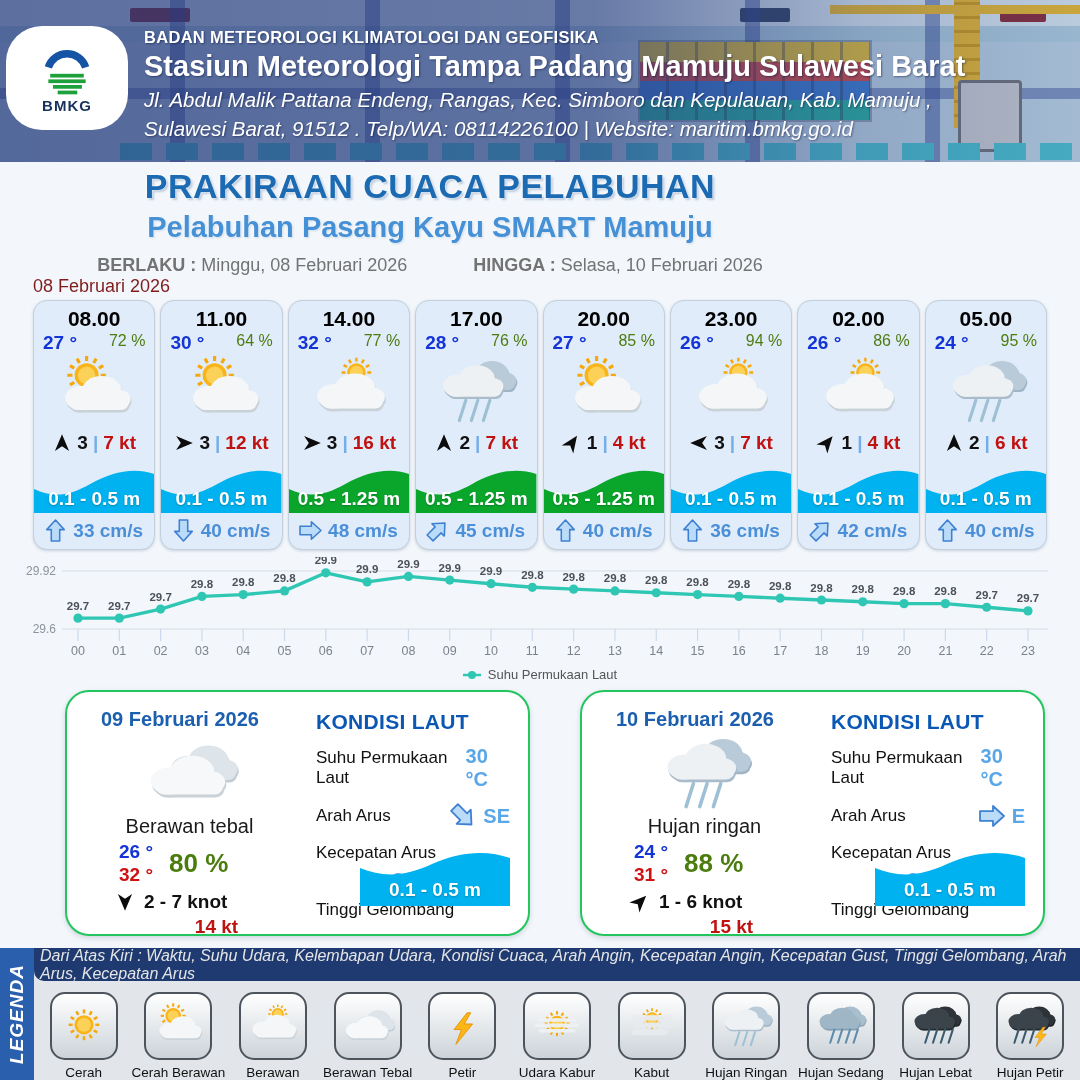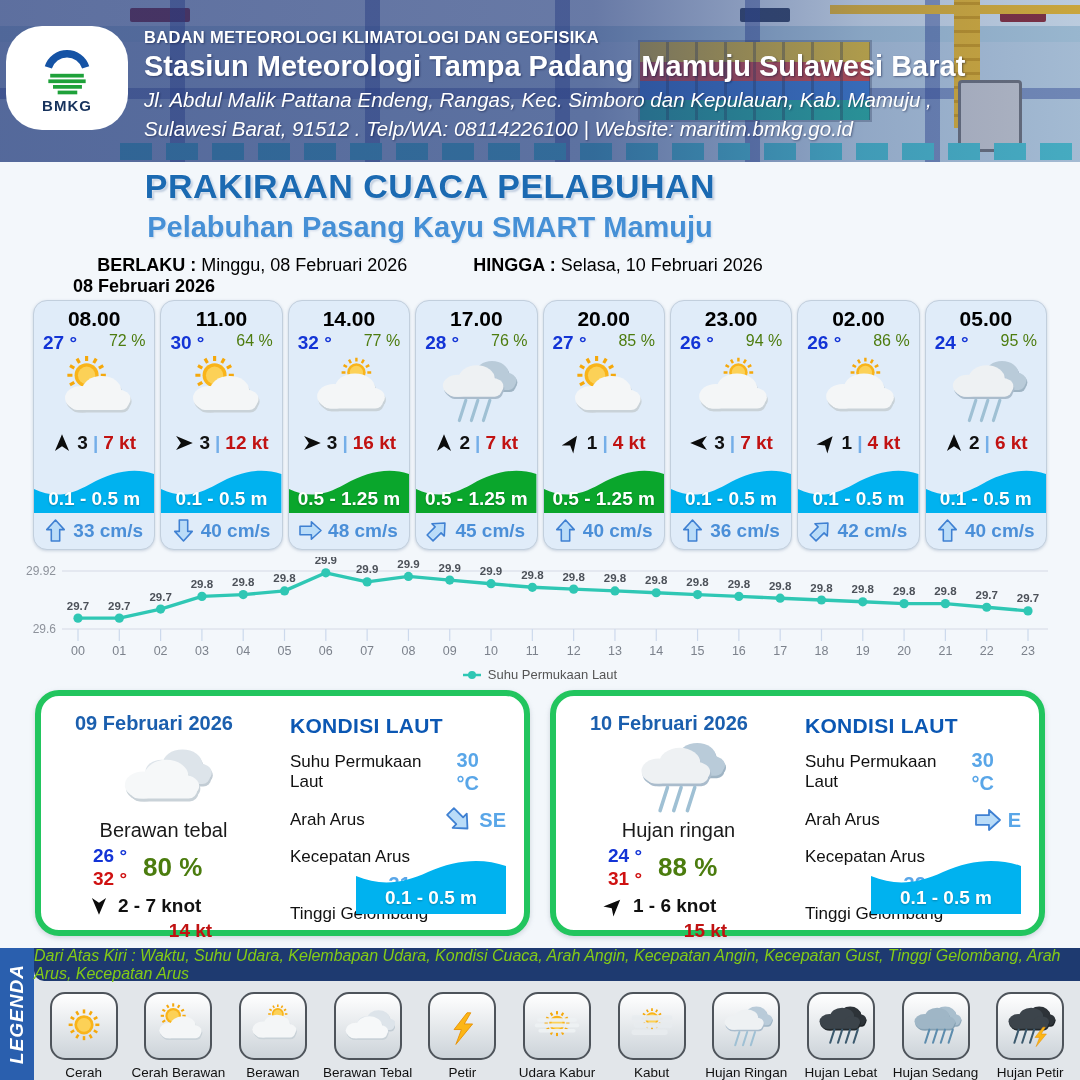--- a/index.html
+++ b/index.html
@@ -35,24 +35,24 @@
   .agency{font-weight:bold;font-size:16.5px;letter-spacing:.3px;}
   .station{font-weight:bold;font-size:29px;margin-top:3px;}
   .addr{font-size:20.5px;margin-top:4px;line-height:25px;font-style:italic;}
 
   
   .titles{position:absolute;left:0;top:167px;width:860px;text-align:center;}
   .title-main{font-size:34px;font-weight:bold;color:#1b6ab2;letter-spacing:.5px;
       text-shadow:0 0 3px #fff,2px 2px 2px rgba(110,140,180,.45);}
   .title-sub{font-size:29px;font-weight:bold;color:#4690d6;margin-top:5px;
       text-shadow:0 0 2px #fff,1px 1px 2px rgba(120,150,190,.35);}
-  .validity{margin-top:11px;font-size:18px;color:#000000;}
+  .validity{margin-top:11px;font-size:18px;color:#737373;}
   .validity b{font-weight:bold;}
   .validity .gap{display:inline-block;width:56px;}
-  .forecast-date{position:absolute;left:33px;top:276px;font-size:18px;font-weight:bold;color:#000000;margin-left:40px;}
+  .forecast-date{position:absolute;left:33px;top:276px;font-size:18px;font-weight:normal;color:#7f1d1d;}
 
   
   .cards{position:absolute;left:33px;top:300px;width:1014px;height:250px;display:flex;gap:5px;}
   .card{flex:1;background:#e0ecf9;border:1.5px solid #c2cfdd;border-radius:14px;overflow:hidden;
       display:flex;flex-direction:column;box-shadow:0 1px 3px rgba(120,140,170,.35);}
   .card-time{text-align:center;font-weight:bold;font-size:21px;color:#000;margin-top:6px;}
   .card-th{display:flex;justify-content:space-between;padding:1px 9px 0 9px;}
   .card-temp{color:#1334d6;font-weight:bold;font-size:19px;}
   .card-hum{color:#4d7c0f;font-weight:normal;font-size:16px;}
   .card-icon{height:78px;display:flex;align-items:center;justify-content:center;}
@@ -68,22 +68,22 @@
   .card-current{height:38px;display:flex;align-items:center;justify-content:center;gap:7px;
       color:#4b8fd8;font-weight:bold;font-size:19px;}
 
   
   .chart-wrap{position:absolute;left:20px;top:557px;width:1040px;height:128px;}
   .chart-legend{display:flex;align-items:center;justify-content:center;gap:7px;margin-top:2px;
       font-size:13px;color:#555;}
 
   
   .daily-row{position:absolute;left:35px;top:690px;width:1010px;height:246px;display:flex;gap:20px;}
-  .panel{flex:1;background:#fff;border:6px solid #22c55e;border-radius:24px;
-      box-shadow:0 2px 5px rgba(150,160,175,.4);display:flex;padding:10px 18px 12px 20px;}
+  .panel{flex:1;background:#fff;border:2px solid #22c55e;border-radius:24px;
+      box-shadow:0 2px 5px rgba(150,160,175,.4);display:flex;padding:10px 18px 24px 20px;margin-left:30px;}
   .panel-left{width:205px;display:flex;flex-direction:column;}
   .panel-date{font-weight:bold;font-size:20px;color:#1b5fae;margin:6px 0 0 14px;}
   .panel-icon{height:86px;display:flex;justify-content:center;align-items:center;}
   .panel-cond{font-size:20px;color:#1a1a1a;text-align:center;}
   .panel-temps{display:flex;align-items:center;gap:16px;margin:3px 0 0 32px;}
   .t-min{color:#1334d6;font-weight:bold;font-size:19px;}
   .t-max{color:#cf1111;font-weight:bold;font-size:19px;margin-top:1px;}
   .p-hum{color:#4b7c0e;font-weight:bold;font-size:26px;}
   .panel-wind{display:flex;align-items:center;gap:9px;margin:5px 0 0 28px;font-weight:bold;font-size:19px;color:#111;}
   .panel-gust{margin:3px 0 0 54px;color:#c11212;font-weight:bold;font-size:19px;text-align:center;}
@@ -96,22 +96,22 @@
   .wave-box{position:absolute;right:0;bottom:4px;width:150px;height:58px;}
   .wave-box svg{position:absolute;inset:0;}
   .wave-box .wave-text{font-size:19px;bottom:5px;}
 
   
   footer{position:absolute;left:0;top:948px;width:1080px;height:132px;background:#e2e6ea;}
   .legend-side{position:absolute;left:0;top:0;width:34px;height:132px;background:#2a5fae;
       display:flex;align-items:center;justify-content:center;}
   .legend-side span{transform:rotate(-90deg);color:#fff;font-weight:bold;font-style:italic;
       font-size:19px;letter-spacing:1px;white-space:nowrap;}
-  .legend-desc{position:absolute;left:34px;right:0;top:0;height:33px;background:#1e3a70;color:#84cc16;
-      font-style:italic;font-size:16px;display:flex;align-items:center;padding-left:0;
+  .legend-desc{position:absolute;left:34px;right:0;top:0;height:33px;background:#1e3a70;color:#e5e5e5;
+      font-style:italic;font-size:16px;display:flex;align-items:center;padding-left:6px;
       border-radius:0 0 0 10px;box-sizing:border-box;}
   .legend-items{position:absolute;left:34px;right:0;top:37px;bottom:0;display:flex;
       justify-content:space-evenly;align-items:flex-end;padding-top:3px;}
   .legend-item{display:flex;flex-direction:column;align-items:center;width:90px;}
   .legend-tile{width:64px;height:64px;border:2px solid #4e545b;border-radius:15px;
       background:linear-gradient(#ffffff,#ccd3d9);display:flex;align-items:center;justify-content:center;}
   .legend-label{font-size:13.5px;color:#111;margin-top:5px;white-space:nowrap;}
 </style>
 </head>
 <body>
@@ -1245,59 +1245,20 @@
               <line x1="2" y1="14" x2="-5" y2="36" stroke="#9fc0d4" stroke-width="3.4" stroke-linecap="round"></line>
               <line x1="15" y1="14" x2="8" y2="36" stroke="#9fc0d4" stroke-width="3.4" stroke-linecap="round"></line>
             </svg>
           </div>
     <div class="legend-label">Hujan Ringan</div>
         </div>
         <div class="legend-item">
           <div class="legend-tile">
             <svg width="54" height="48" viewBox="-45 -36 90 80">
               <g transform="translate(10,-12) scale(0.78)">
-                <g fill="#1d2226">
-                  <ellipse cx="-16" cy="8" rx="19" ry="14"></ellipse>
-                  <ellipse cx="8" cy="-1" rx="23" ry="17"></ellipse>
-                  <ellipse cx="27" cy="9" rx="15" ry="11"></ellipse>
-                  <rect x="-30" y="4" width="70" height="18" rx="9"></rect>
-                </g>
-                <g fill="#2d3338" transform="translate(-1.2,-3)">
-                  <ellipse cx="-16" cy="8" rx="19" ry="14"></ellipse>
-                  <ellipse cx="8" cy="-1" rx="23" ry="17"></ellipse>
-                  <ellipse cx="27" cy="9" rx="15" ry="11"></ellipse>
-                  <rect x="-30" y="4" width="70" height="18" rx="9"></rect>
-                </g>
-              </g>
-              <g transform="translate(-4,-8) scale(0.88)">
-                <g fill="#22282c">
-                  <ellipse cx="-16" cy="8" rx="19" ry="14"></ellipse>
-                  <ellipse cx="8" cy="-1" rx="23" ry="17"></ellipse>
-                  <ellipse cx="27" cy="9" rx="15" ry="11"></ellipse>
-                  <rect x="-30" y="4" width="70" height="18" rx="9"></rect>
-                </g>
-                <g fill="#3c444b" transform="translate(-1.2,-3)">
-                  <ellipse cx="-16" cy="8" rx="19" ry="14"></ellipse>
-                  <ellipse cx="8" cy="-1" rx="23" ry="17"></ellipse>
-                  <ellipse cx="27" cy="9" rx="15" ry="11"></ellipse>
-                  <rect x="-30" y="4" width="70" height="18" rx="9"></rect>
-                </g>
-              </g>
-              <line x1="-11" y1="10" x2="-18" y2="32" stroke="#3c5a6e" stroke-width="3.4" stroke-linecap="round"></line>
-              <line x1="2" y1="10" x2="-5" y2="32" stroke="#3c5a6e" stroke-width="3.4" stroke-linecap="round"></line>
-              <line x1="15" y1="10" x2="8" y2="32" stroke="#3c5a6e" stroke-width="3.4" stroke-linecap="round"></line>
-              <line x1="28" y1="10" x2="21" y2="32" stroke="#3c5a6e" stroke-width="3.4" stroke-linecap="round"></line>
-            </svg>
-          </div>
-    <div class="legend-label">Hujan Lebat</div>
-        </div>
-        <div class="legend-item">
-          <div class="legend-tile">
-            <svg width="54" height="48" viewBox="-45 -36 90 80">
-              <g transform="translate(10,-12) scale(0.78)">
                 <g fill="#8fa8ba">
                   <ellipse cx="-16" cy="8" rx="19" ry="14"></ellipse>
                   <ellipse cx="8" cy="-1" rx="23" ry="17"></ellipse>
                   <ellipse cx="27" cy="9" rx="15" ry="11"></ellipse>
                   <rect x="-30" y="4" width="70" height="18" rx="9"></rect>
                 </g>
                 <g fill="#a9bfce" transform="translate(-1.2,-3)">
                   <ellipse cx="-16" cy="8" rx="19" ry="14"></ellipse>
                   <ellipse cx="8" cy="-1" rx="23" ry="17"></ellipse>
                   <ellipse cx="27" cy="9" rx="15" ry="11"></ellipse>
@@ -1350,20 +1311,59 @@
                   <ellipse cx="27" cy="9" rx="15" ry="11"></ellipse>
                   <rect x="-30" y="4" width="70" height="18" rx="9"></rect>
                 </g>
                 <g fill="#3c444b" transform="translate(-1.2,-3)">
                   <ellipse cx="-16" cy="8" rx="19" ry="14"></ellipse>
                   <ellipse cx="8" cy="-1" rx="23" ry="17"></ellipse>
                   <ellipse cx="27" cy="9" rx="15" ry="11"></ellipse>
                   <rect x="-30" y="4" width="70" height="18" rx="9"></rect>
                 </g>
               </g>
+              <line x1="-11" y1="10" x2="-18" y2="32" stroke="#3c5a6e" stroke-width="3.4" stroke-linecap="round"></line>
+              <line x1="2" y1="10" x2="-5" y2="32" stroke="#3c5a6e" stroke-width="3.4" stroke-linecap="round"></line>
+              <line x1="15" y1="10" x2="8" y2="32" stroke="#3c5a6e" stroke-width="3.4" stroke-linecap="round"></line>
+              <line x1="28" y1="10" x2="21" y2="32" stroke="#3c5a6e" stroke-width="3.4" stroke-linecap="round"></line>
+            </svg>
+          </div>
+    <div class="legend-label">Hujan Lebat</div>
+        </div>
+        <div class="legend-item">
+          <div class="legend-tile">
+            <svg width="54" height="48" viewBox="-45 -36 90 80">
+              <g transform="translate(10,-12) scale(0.78)">
+                <g fill="#1d2226">
+                  <ellipse cx="-16" cy="8" rx="19" ry="14"></ellipse>
+                  <ellipse cx="8" cy="-1" rx="23" ry="17"></ellipse>
+                  <ellipse cx="27" cy="9" rx="15" ry="11"></ellipse>
+                  <rect x="-30" y="4" width="70" height="18" rx="9"></rect>
+                </g>
+                <g fill="#2d3338" transform="translate(-1.2,-3)">
+                  <ellipse cx="-16" cy="8" rx="19" ry="14"></ellipse>
+                  <ellipse cx="8" cy="-1" rx="23" ry="17"></ellipse>
+                  <ellipse cx="27" cy="9" rx="15" ry="11"></ellipse>
+                  <rect x="-30" y="4" width="70" height="18" rx="9"></rect>
+                </g>
+              </g>
+              <g transform="translate(-4,-8) scale(0.88)">
+                <g fill="#22282c">
+                  <ellipse cx="-16" cy="8" rx="19" ry="14"></ellipse>
+                  <ellipse cx="8" cy="-1" rx="23" ry="17"></ellipse>
+                  <ellipse cx="27" cy="9" rx="15" ry="11"></ellipse>
+                  <rect x="-30" y="4" width="70" height="18" rx="9"></rect>
+                </g>
+                <g fill="#3c444b" transform="translate(-1.2,-3)">
+                  <ellipse cx="-16" cy="8" rx="19" ry="14"></ellipse>
+                  <ellipse cx="8" cy="-1" rx="23" ry="17"></ellipse>
+                  <ellipse cx="27" cy="9" rx="15" ry="11"></ellipse>
+                  <rect x="-30" y="4" width="70" height="18" rx="9"></rect>
+                </g>
+              </g>
               <line x1="-19" y1="10" x2="-26" y2="32" stroke="#3c5a6e" stroke-width="3.4" stroke-linecap="round"></line>
               <line x1="-6" y1="10" x2="-13" y2="32" stroke="#3c5a6e" stroke-width="3.4" stroke-linecap="round"></line>
               <line x1="7" y1="10" x2="0" y2="32" stroke="#3c5a6e" stroke-width="3.4" stroke-linecap="round"></line>
               <polygon transform="translate(14,6) scale(0.95)" points="8,0 -6,18 2,18 -4,34 14,12 5,12 12,0" fill="#fcb615" stroke="#e6920a" stroke-width="1"></polygon>
             </svg>
           </div>
     <div class="legend-label">Hujan Petir</div>
         </div>
       </div>
   </footer>

